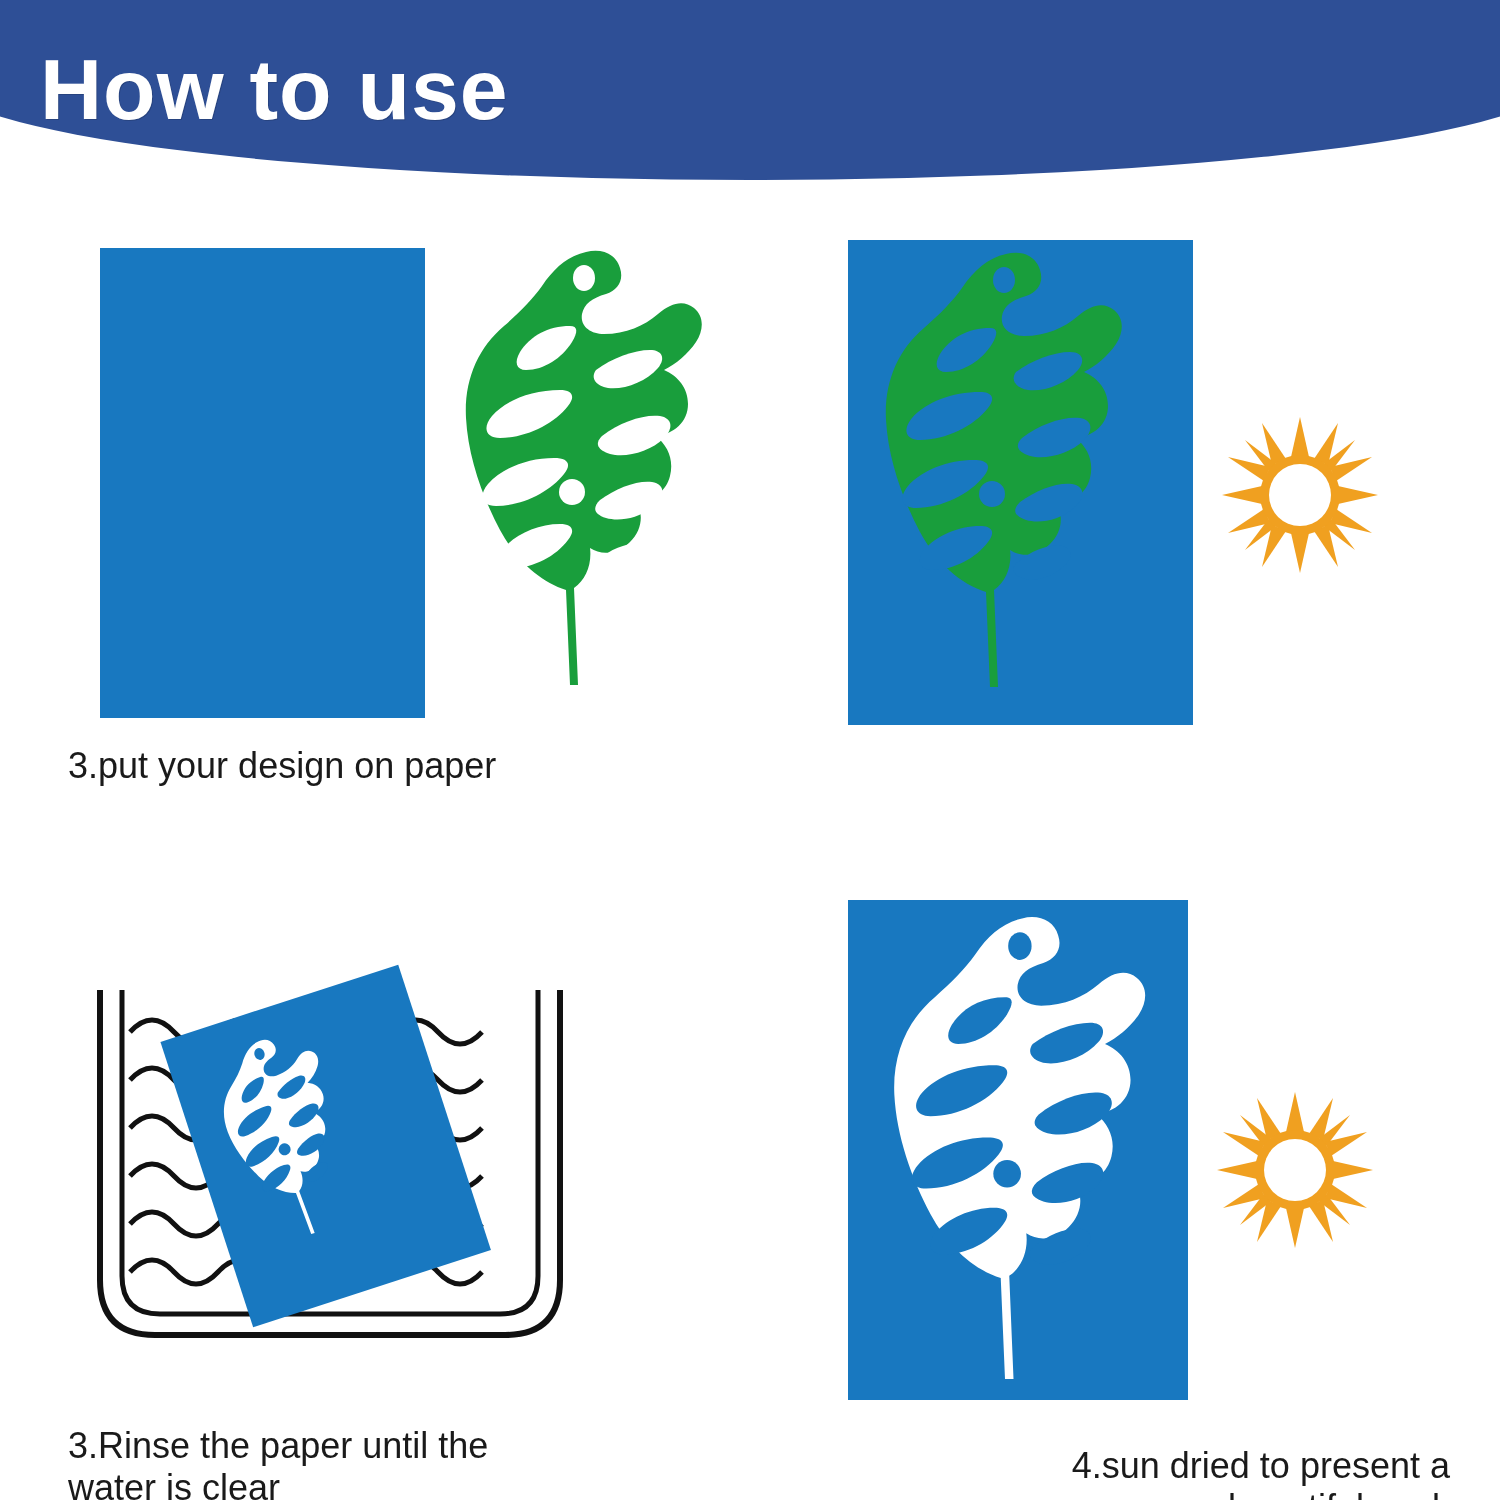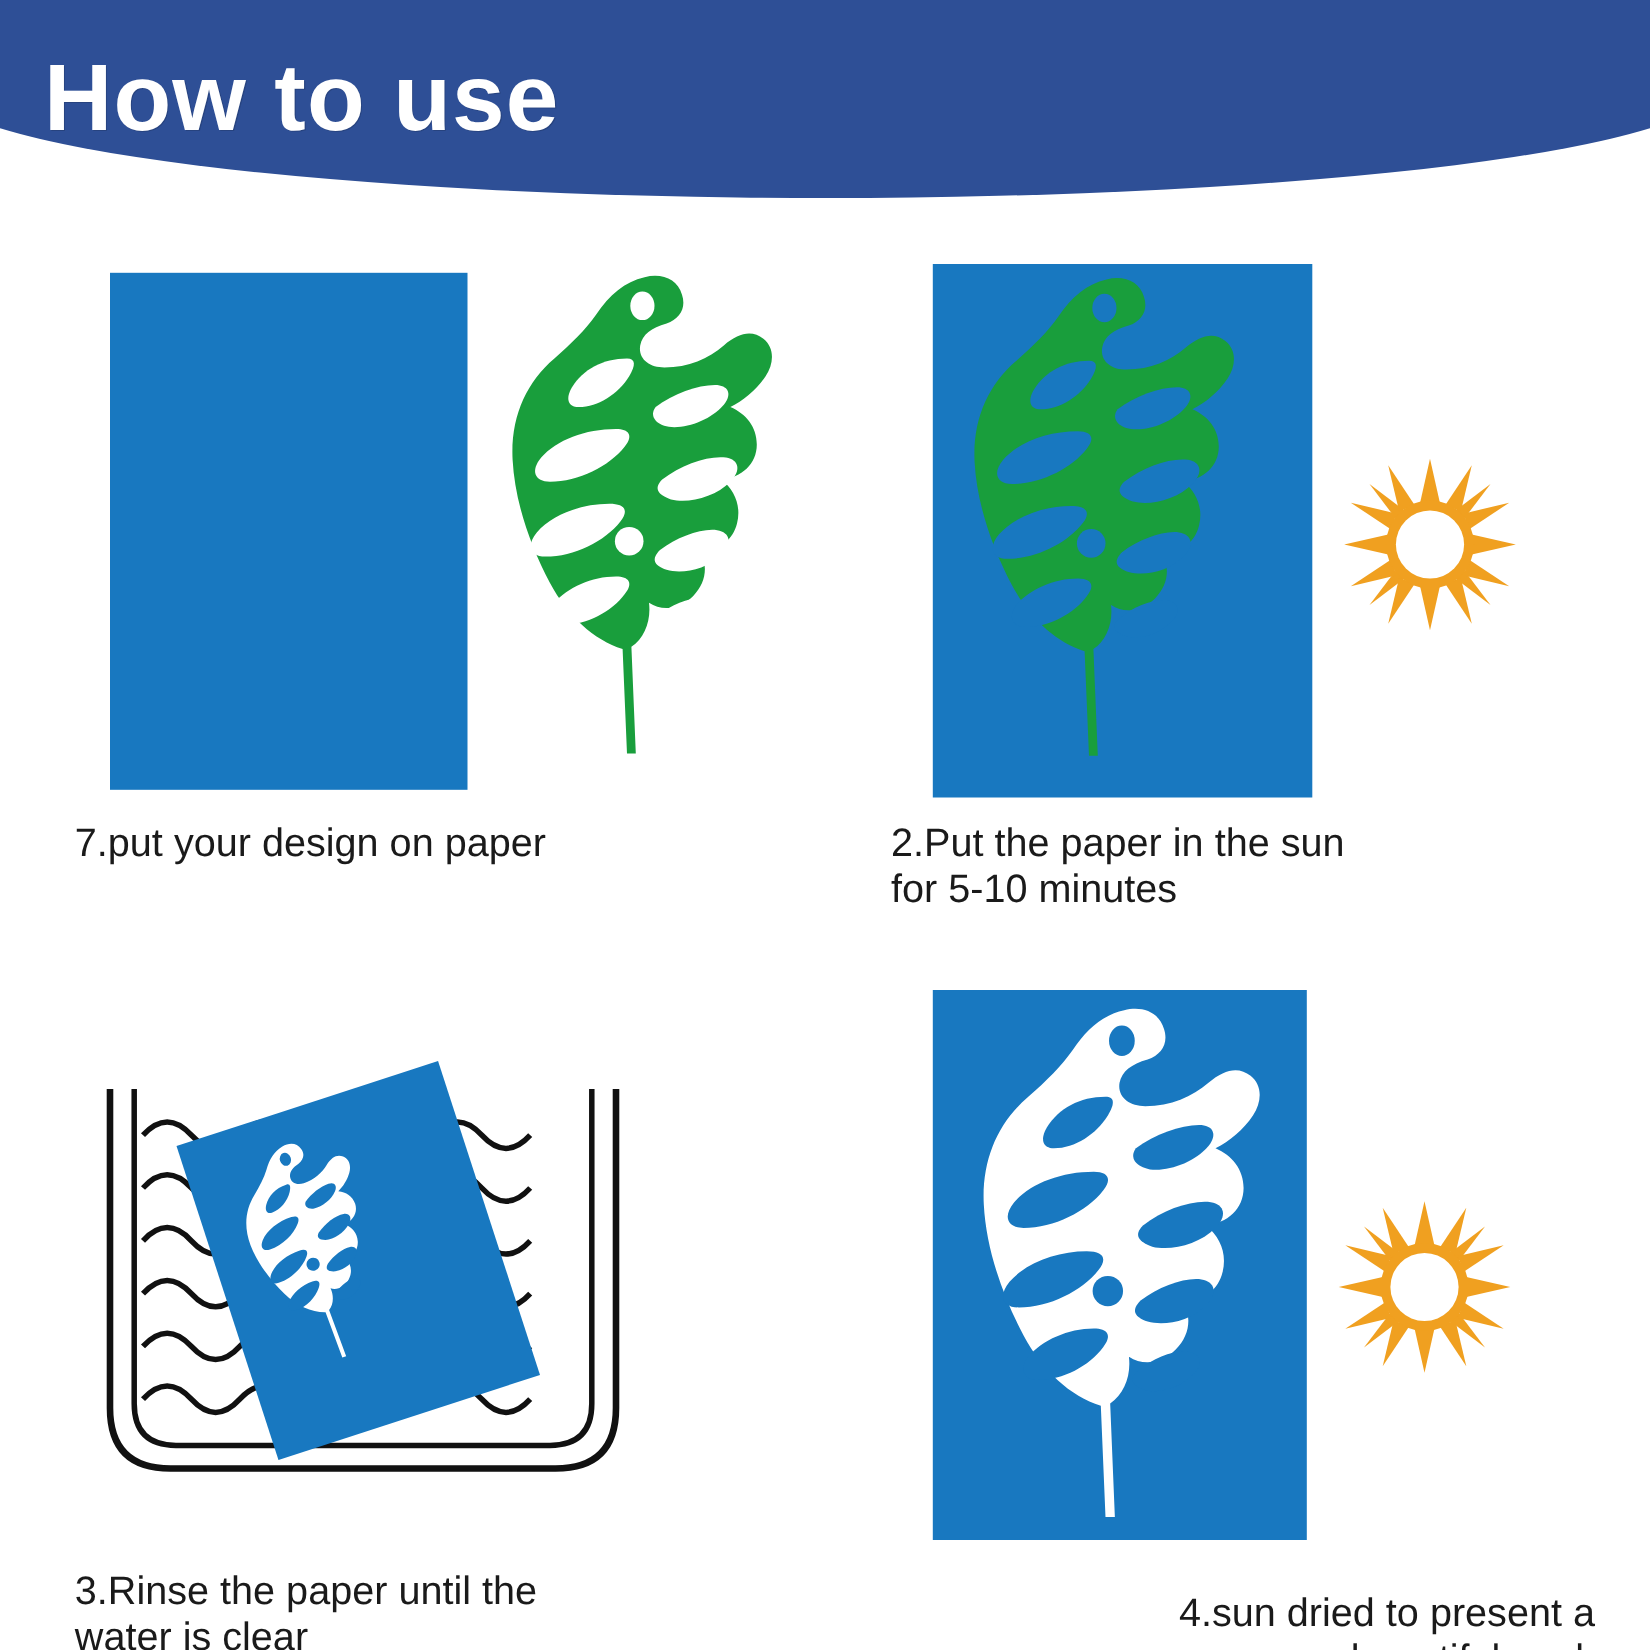--- a/index.html
+++ b/index.html
@@ -118,21 +118,21 @@
           <path d="M134 228 C108 228 82 238 68 254 C58 266 62 276 76 276 C102 276 130 262 144 244 C152 234 148 228 134 228 Z"></path>
           <path d="M140 294 C118 294 96 304 84 318 C76 328 80 338 92 338 C114 338 136 326 148 310 C156 300 152 294 140 294 Z"></path>
           <path d="M176 140 C192 128 214 120 230 120 C242 120 246 128 238 138 C226 152 204 160 188 158 C176 156 170 148 176 140 Z"></path>
           <path d="M182 206 C200 192 224 184 240 186 C252 188 254 198 244 208 C230 222 206 228 190 224 C178 220 174 214 182 206 Z"></path>
           <path d="M180 270 C196 258 218 250 232 252 C244 254 246 264 236 274 C222 288 200 292 186 288 C174 284 172 278 180 270 Z"></path>
           <path d="M178 330 C192 318 210 312 222 314 C232 316 234 326 224 334 C212 346 194 350 182 346 C172 342 170 336 178 330 Z"></path>
           <ellipse cx="152" cy="262" rx="13" ry="13"></ellipse>
         </g>
       </svg>
     </div>
-    <div class="caption cap-1">7.put your design on paper</div>
+    <div class="caption cap-1">3.put your design on paper</div>
   </div>
 
   <div class="step step-2">
     <div class="art art-2">
 
       <div class="blue-sheet sheet-2"></div>
 
       <svg class="leaf-svg" style="left:45px; top:12px;" width="310" height="470" viewBox="0 0 300 470">
         <g fill="#199e3c">
           <path d="M150 455 L146 360 C120 352 96 330 80 300 C62 266 48 226 46 188
@@ -176,22 +176,20 @@
             <polygon points="8,42 44,66 50,52"></polygon>
             <polygon points="152,118 116,94 110,108"></polygon>
             <polygon points="152,42 116,66 110,52"></polygon>
             <polygon points="8,118 44,94 50,108"></polygon>
           </g>
           <circle cx="80" cy="80" r="40"></circle>
         </g>
         <circle cx="80" cy="80" r="31" fill="#ffffff"></circle>
       </svg>
     </div>
-    <div class="caption cap-2">2.Put the paper in the sun
-for 5-10 minutes</div>
   </div>
 
   <div class="step step-3">
     <div class="art art-3">
 
       <svg class="basin-svg" width="540" height="500" viewBox="0 0 540 500">
 
         <path d="M40 110 L40 400 Q40 455 95 455 L445 455 Q500 455 500 400 L500 110" fill="none" stroke="#111111" stroke-width="6"></path>
         <path d="M62 110 L62 396 Q62 434 100 434 L440 434 Q478 434 478 396 L478 110" fill="none" stroke="#111111" stroke-width="5"></path>
 

